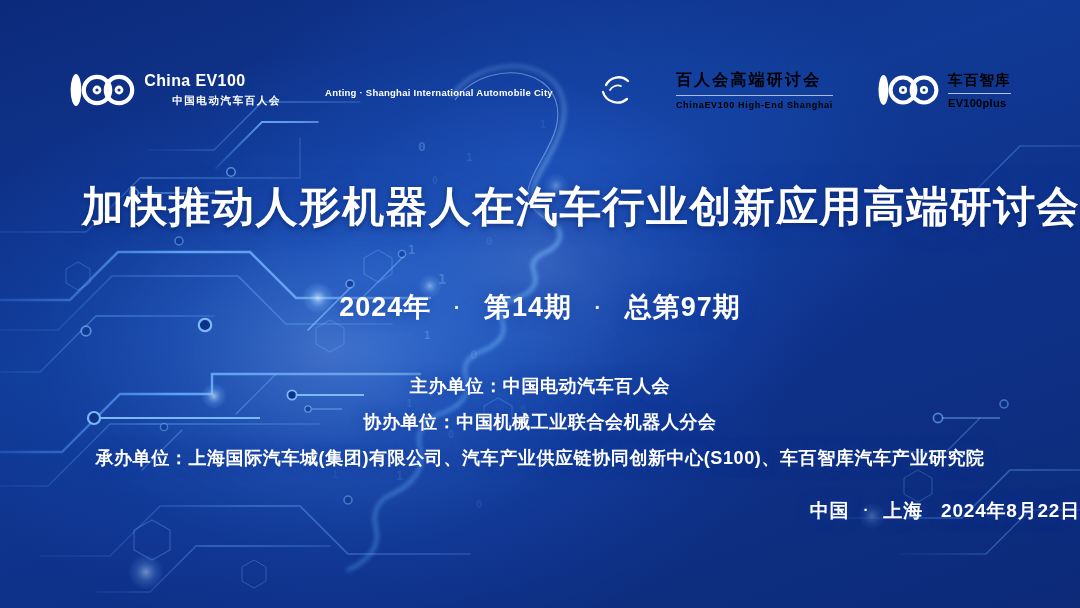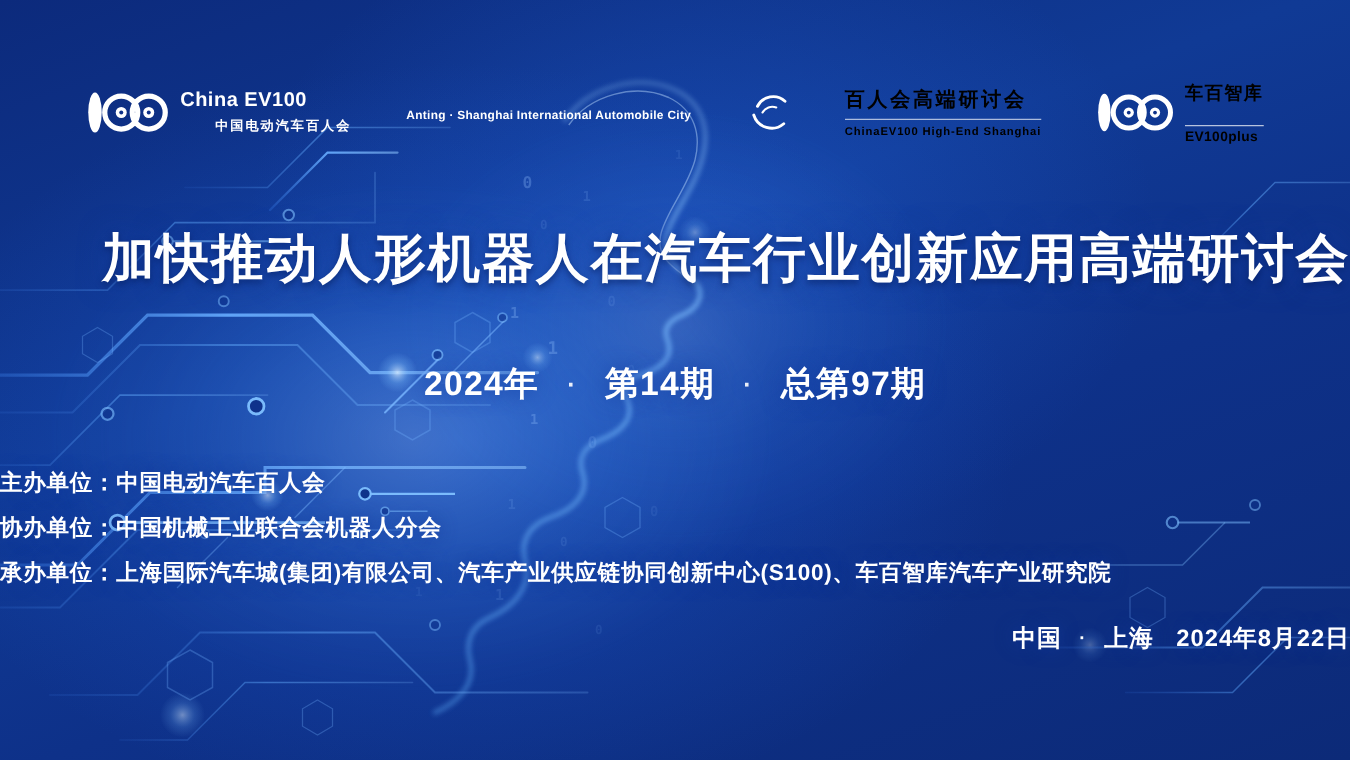--- a/index.html
+++ b/index.html
@@ -58,42 +58,42 @@
     font-size:16px; font-weight:700; letter-spacing:2.2px; white-space:nowrap;
     padding-bottom:4px; border-bottom:1px solid rgba(255,255,255,.65);
   }
   #logo-seminars .en{
     font-size:9px; font-weight:700; letter-spacing:.7px; margin-top:4px; white-space:nowrap;
   }
   
   #logo-plus .stack{ display:flex; flex-direction:column; margin-left:9px; }
   #logo-plus .cn{
     font-size:14.5px; font-weight:700; letter-spacing:1.2px; white-space:nowrap;
-    padding-bottom:16px; border-bottom:1px solid rgba(255,255,255,.7);
+    padding-bottom:3px; border-bottom:1px solid rgba(255,255,255,.7);
   }
   #logo-plus .en{
     font-size:11px; font-weight:700; letter-spacing:.3px; margin-top:3px; white-space:nowrap;
   }
 
   
   .main-title{
     position:absolute; top:179px; left:0; right:0; text-align:right;
     color:#fff; font-size:42px; font-weight:700; letter-spacing:1.4px;
     text-shadow:0 0 22px rgba(20,60,160,.85), 0 2px 5px rgba(0,20,70,.55);
     white-space:nowrap;
   }
   .edition{
     position:absolute; top:289px; left:0; right:0; text-align:center;
     color:#fff; font-size:27px; font-weight:700; letter-spacing:1px;
     text-shadow:0 0 16px rgba(20,60,160,.8);
     white-space:nowrap;
   }
   .edition .sep{ opacity:.9; padding:0 14px; font-size:20px; vertical-align:2px; }
   .orgs{
-    position:absolute; top:374px; left:0; right:0; text-align:left;
+    position:absolute; top:374px; left:0; right:0; text-align:center;
     color:#fff;
   }
   .orgs .line{
     font-weight:700; white-space:nowrap; letter-spacing:.6px;
     text-shadow:0 0 14px rgba(16,55,155,.85);
   }
   .orgs .l1{ font-size:18px; }
   .orgs .l2{ font-size:18px; margin-top:12px; }
   .orgs .l3{ font-size:18px; margin-top:12px; }
   .place{

